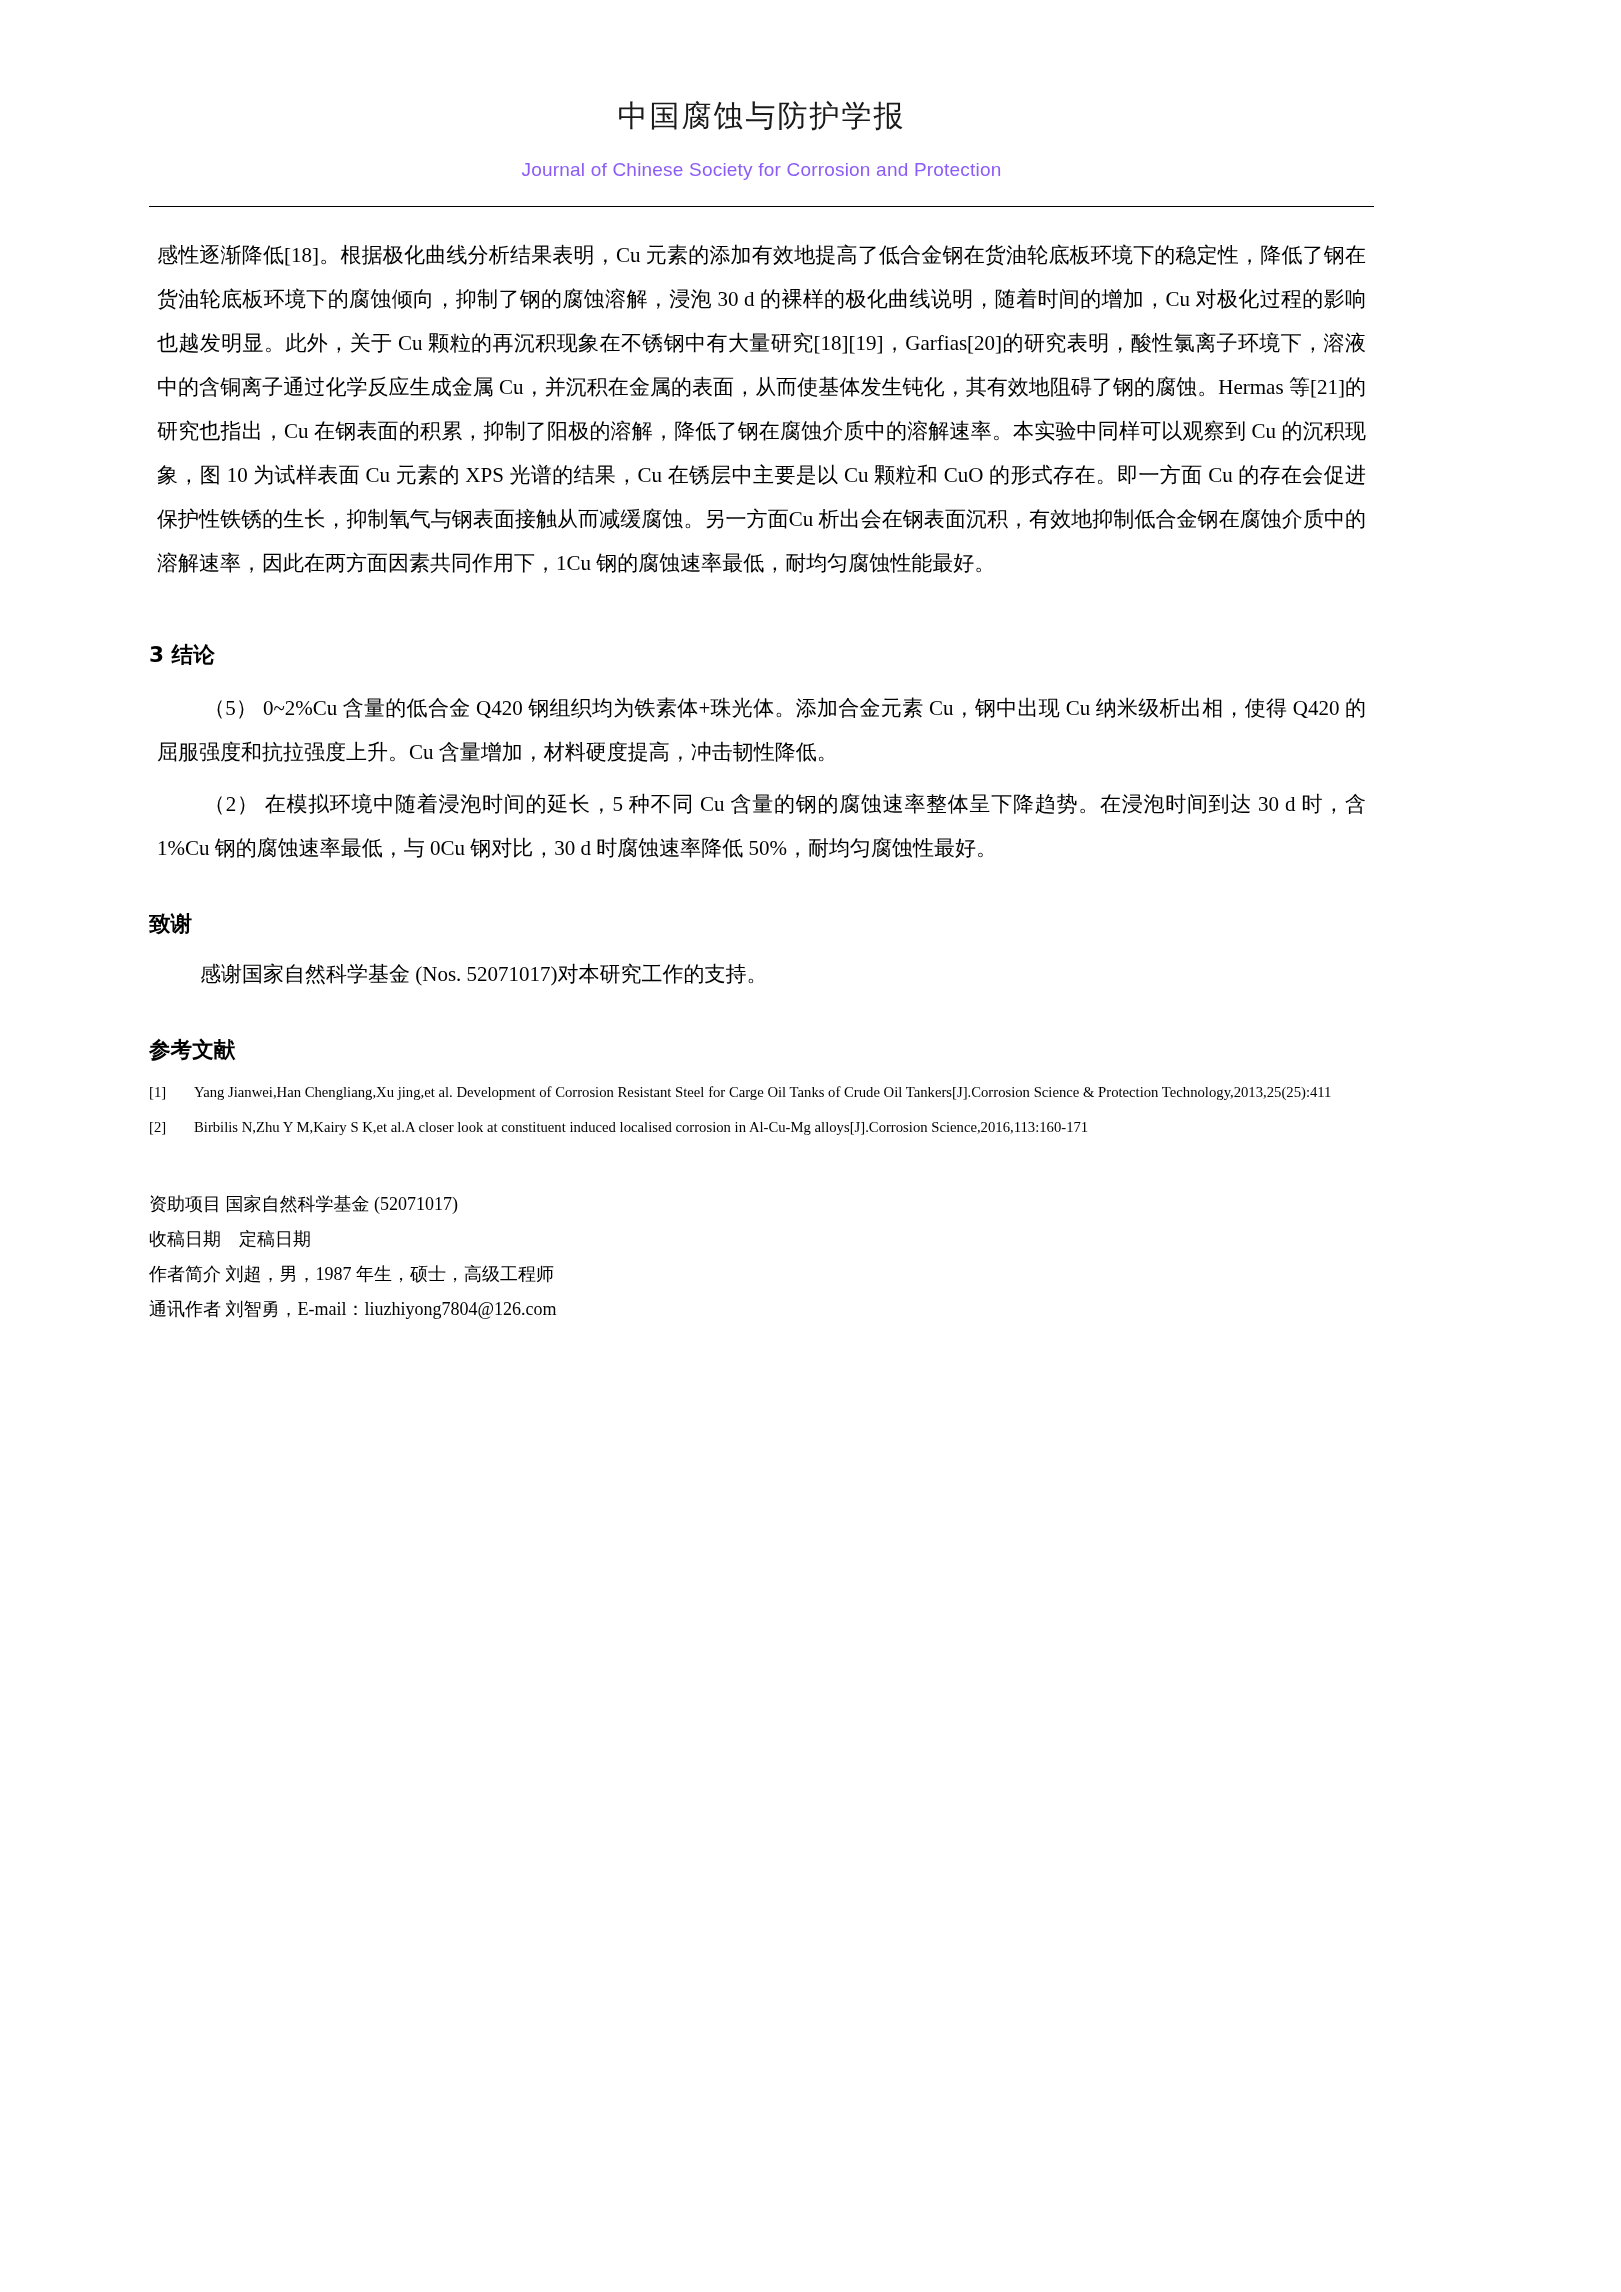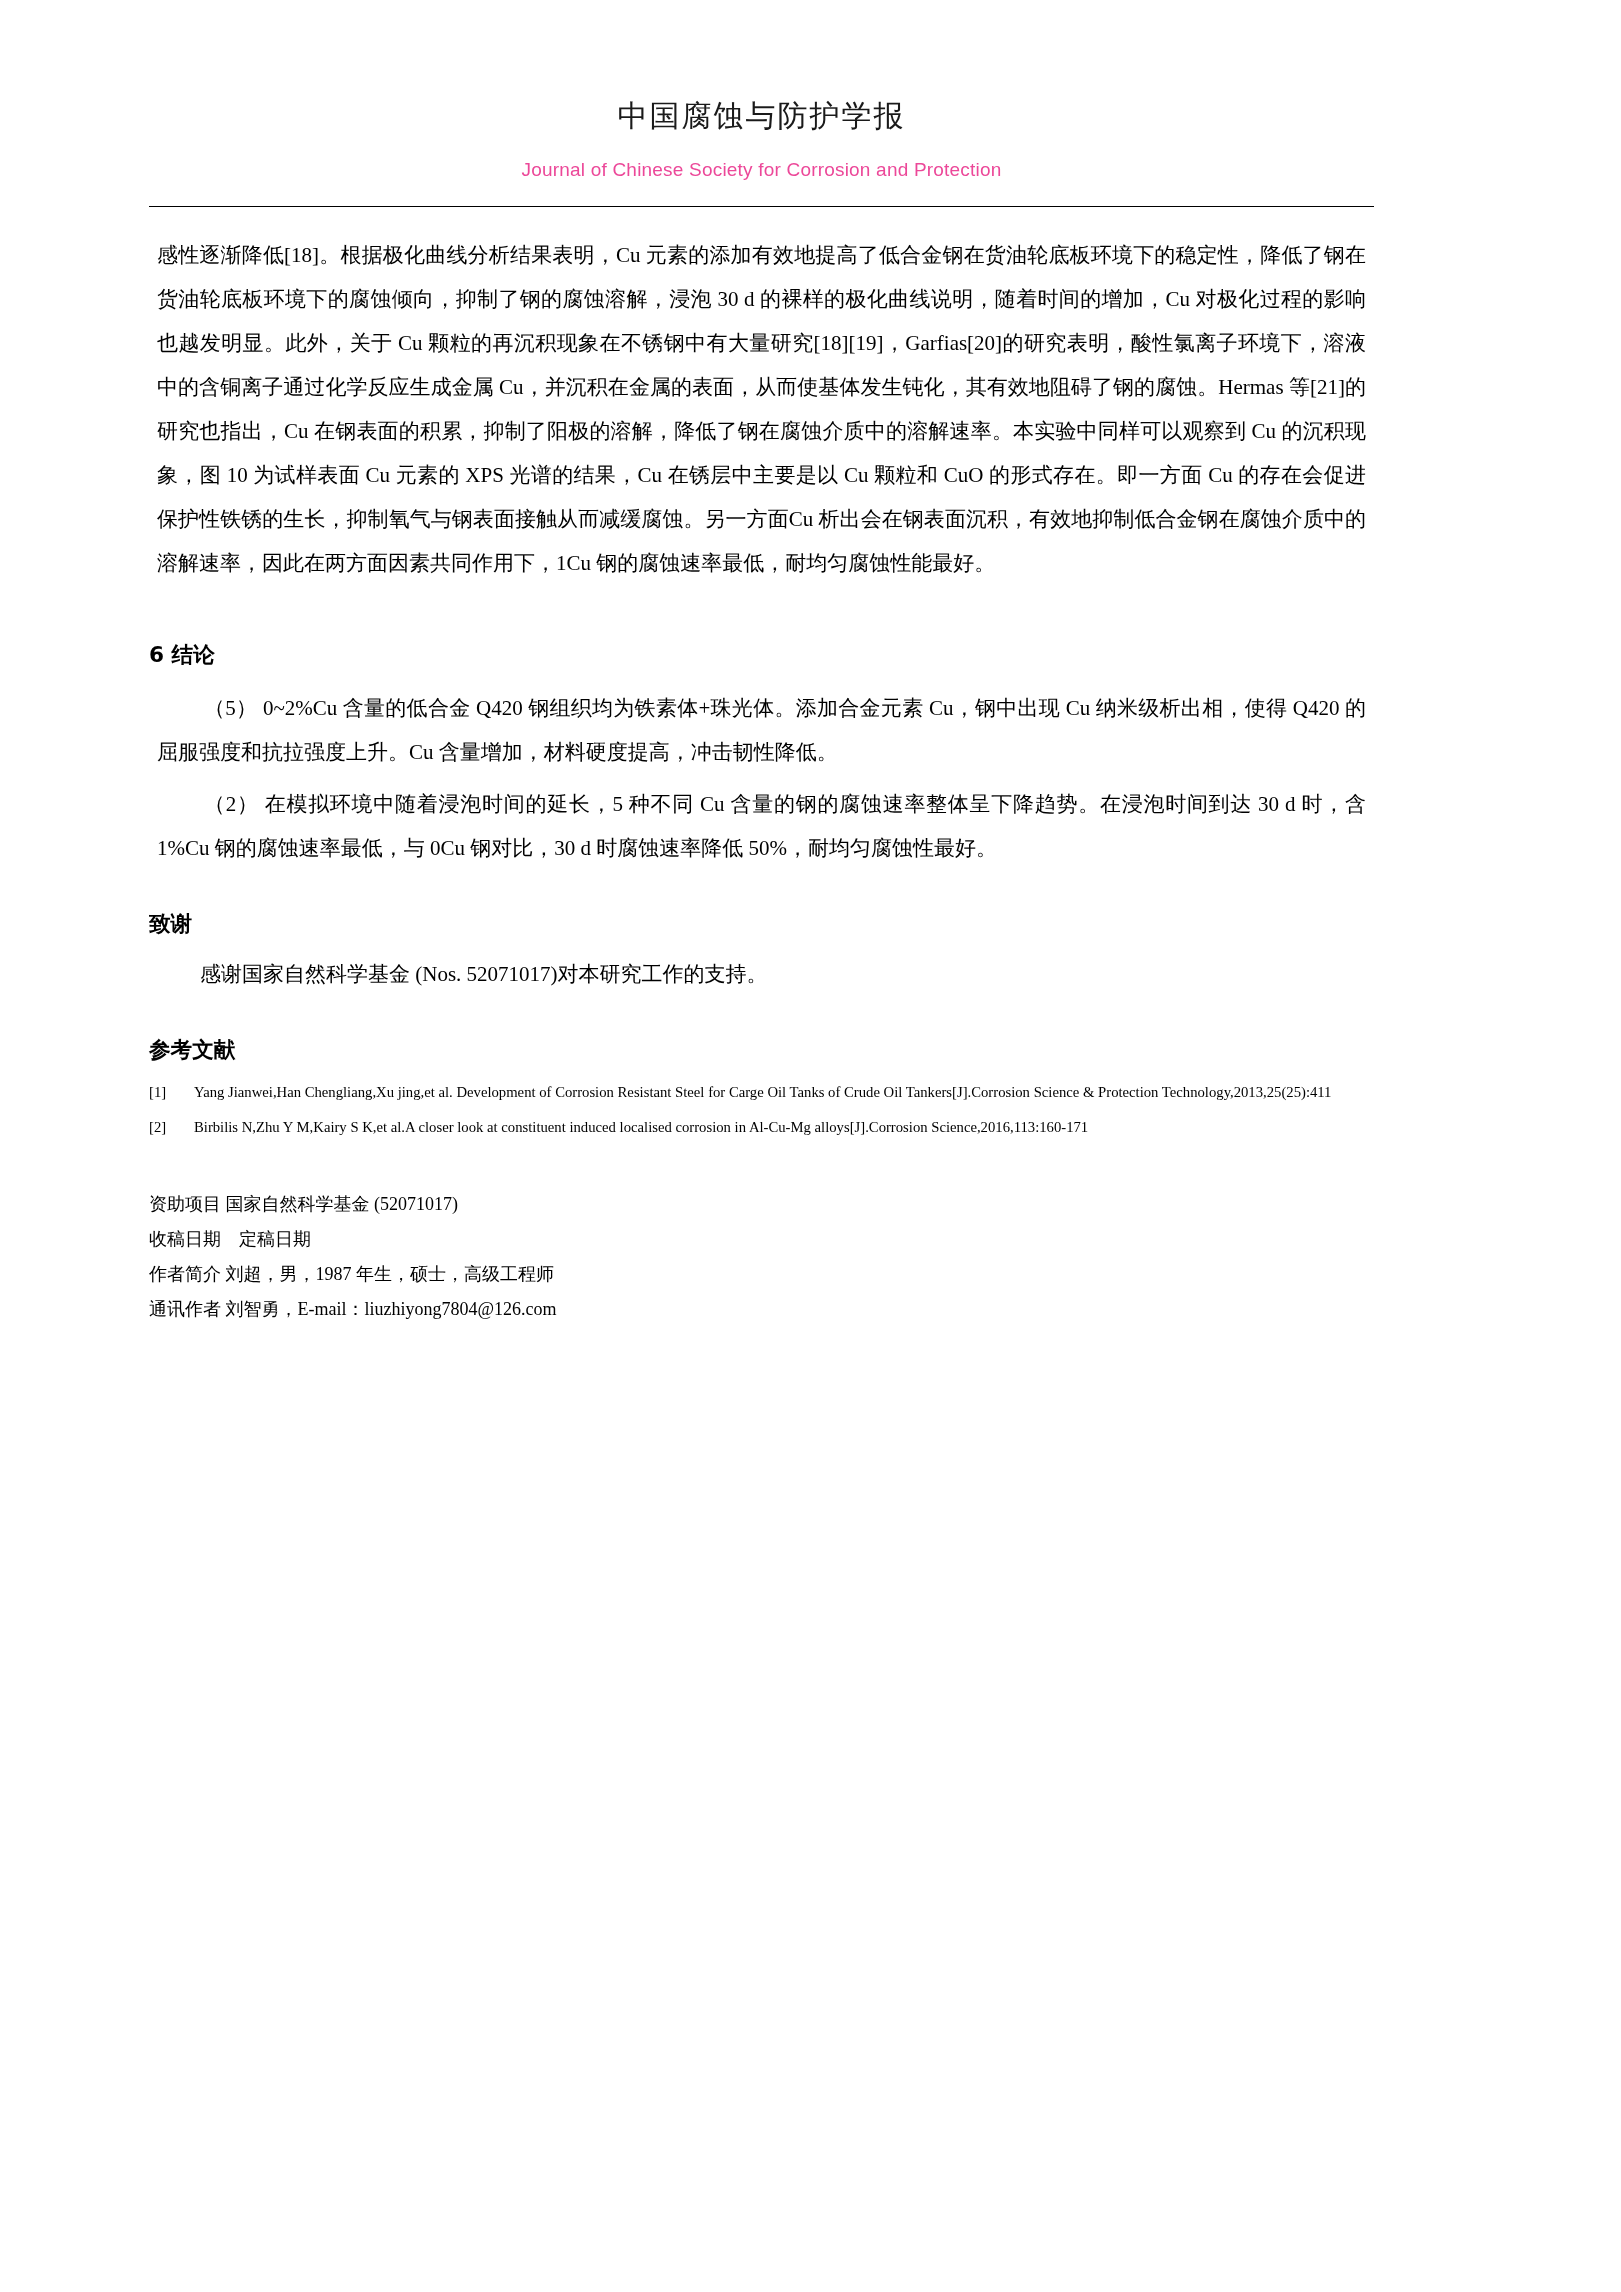--- a/index.html
+++ b/index.html
@@ -27,21 +27,21 @@
   }
   .journal-cn {
     font-family: "DejaVu Serif", "Liberation Serif", serif;
     font-size: 30px;
     letter-spacing: 2px;
     color: #1a1a1a;
   }
   .journal-en {
     font-family: "Liberation Sans", "DejaVu Sans", sans-serif;
     font-size: 19px;
-    color: #ec4899;
+    color: #8b5cf6;
     margin-top: 21.6px;
     letter-spacing: 0.2px;
   }
   .rule {
     margin: 25.5px 149px 0 149px;
     border-top: 1px solid #000;
   }
   .content {
     margin: 0 149px;
     padding-top: 17.6px;
@@ -110,21 +110,21 @@
     <div class="journal-cn">中国腐蚀与防护学报</div>
     <div class="journal-en">Journal of Chinese Society for Corrosion and Protection</div>
   </div>
 
   <div class="rule"></div>
 
   <div class="content">
 
     <p class="body-cn">感性逐渐降低[18]。根据极化曲线分析结果表明，Cu 元素的添加有效地提高了低合金钢在货油轮底板环境下的稳定性，降低了钢在货油轮底板环境下的腐蚀倾向，抑制了钢的腐蚀溶解，浸泡 30 d 的裸样的极化曲线说明，随着时间的增加，Cu 对极化过程的影响也越发明显。此外，关于 Cu 颗粒的再沉积现象在不锈钢中有大量研究[18][19]，Garfias[20]的研究表明，酸性氯离子环境下，溶液中的含铜离子通过化学反应生成金属 Cu，并沉积在金属的表面，从而使基体发生钝化，其有效地阻碍了钢的腐蚀。Hermas 等[21]的研究也指出，Cu 在钢表面的积累，抑制了阳极的溶解，降低了钢在腐蚀介质中的溶解速率。本实验中同样可以观察到 Cu 的沉积现象，图 10 为试样表面 Cu 元素的 XPS 光谱的结果，Cu 在锈层中主要是以 Cu 颗粒和 CuO 的形式存在。即一方面 Cu 的存在会促进保护性铁锈的生长，抑制氧气与钢表面接触从而减缓腐蚀。另一方面Cu 析出会在钢表面沉积，有效地抑制低合金钢在腐蚀介质中的溶解速率，因此在两方面因素共同作用下，1Cu 钢的腐蚀速率最低，耐均匀腐蚀性能最好。</p>
 
-    <div class="section-head">6 结论</div>
+    <div class="section-head">3 结论</div>
 
     <p class="body-cn para-indent">（5）  0~2%Cu 含量的低合金 Q420 钢组织均为铁素体+珠光体。添加合金元素 Cu，钢中出现 Cu 纳米级析出相，使得 Q420 的屈服强度和抗拉强度上升。Cu 含量增加，材料硬度提高，冲击韧性降低。</p>
     <p class="body-cn para-indent">（2）  在模拟环境中随着浸泡时间的延长，5 种不同 Cu 含量的钢的腐蚀速率整体呈下降趋势。在浸泡时间到达 30 d 时，含 1%Cu 钢的腐蚀速率最低，与 0Cu 钢对比，30 d 时腐蚀速率降低 50%，耐均匀腐蚀性最好。</p>
 
     <div class="section-head-2">致谢</div>
     <p class="ack-body">感谢国家自然科学基金 (Nos. 52071017)对本研究工作的支持。</p>
 
     <div class="section-head-2">参考文献</div>
 
     <div class="ref-list">

